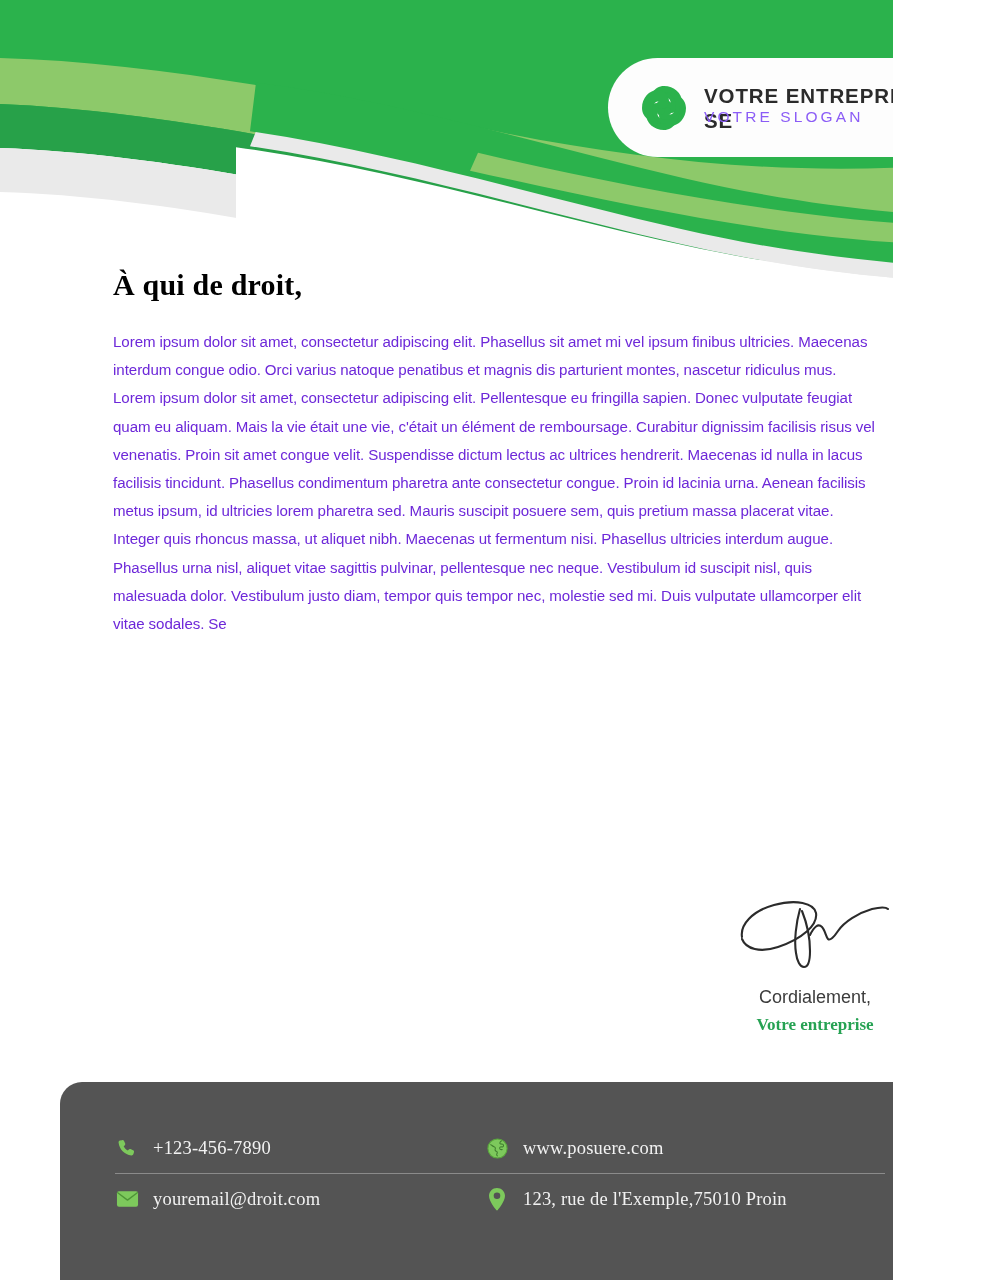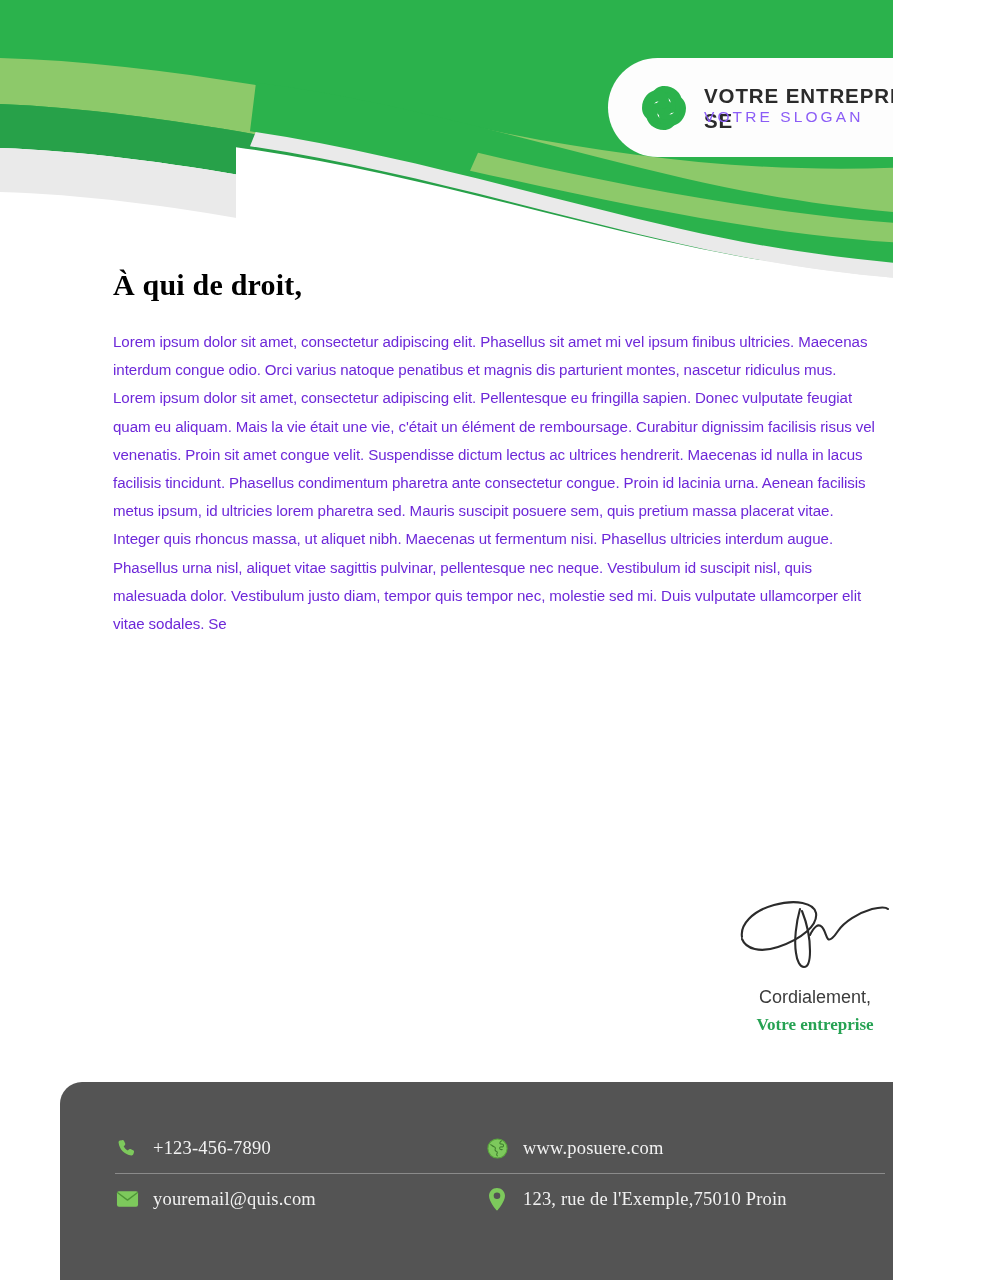--- a/index.html
+++ b/index.html
@@ -276,21 +276,21 @@
       </div>
 
       <div class="footer-row bottom">
         <div class="footer-cell left">
           <span class="f-icon">
             <svg width="23" height="18" viewBox="0 0 24 18" xmlns="http://www.w3.org/2000/svg">
               <rect x="1" y="1" width="22" height="16" rx="2" fill="#7DC95C"></rect>
               <path d="M1.8 2.4 L12 10.2 L22.2 2.4" stroke="#4e9437" stroke-width="1.4" fill="none" stroke-linecap="round" stroke-linejoin="round"></path>
             </svg>
           </span>
-          <span class="f-text">youremail@quis.com</span>
+          <span class="f-text">youremail@droit.com</span>
         </div>
         <div class="footer-cell right">
           <span class="f-icon">
             <svg width="20" height="25" viewBox="0 0 20 25" xmlns="http://www.w3.org/2000/svg">
               <path d="M10 1C5.6 1 2 4.5 2 8.8c0 5.6 6.6 13.5 7.2 14.2.4.5 1.2.5 1.6 0C11.4 22.3 18 14.4 18 8.8 18 4.5 14.4 1 10 1z" fill="#7DC95C"></path>
               <circle cx="10" cy="8.8" r="3.3" fill="#545454"></circle>
             </svg>
           </span>
           <span class="f-text">123, rue de l'Exemple,75010 Proin</span>
         </div>

